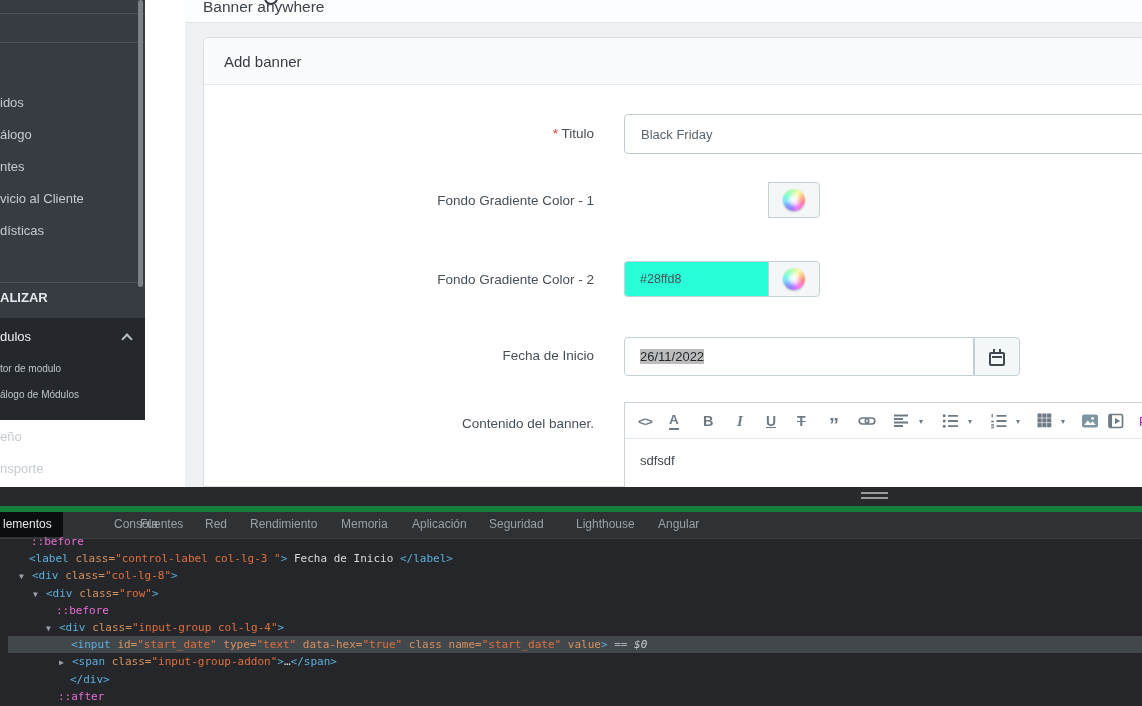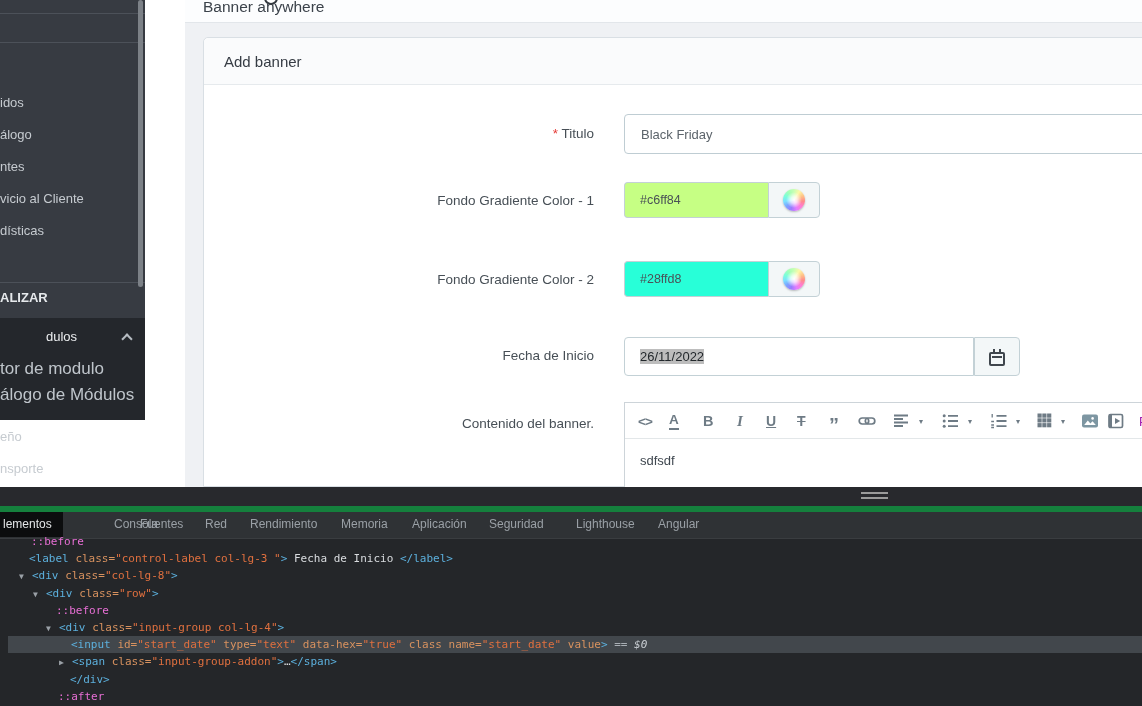--- a/index.html
+++ b/index.html
@@ -7,24 +7,24 @@
     font-family:"Liberation Sans","DejaVu Sans",sans-serif; }
   .stage { position:relative; width:1142px; height:706px; overflow:hidden; }
 
   
   .sidebar { position:absolute; left:0; top:0; width:145px; height:411px; background:#373b42; }
   .sb-line { position:absolute; left:0; width:100%; border-top:1px solid #4c5159; }
   .sb-menu-item { position:absolute; left:0; width:100%; height:32px; line-height:32px;
     color:#c6cbd0; font-size:13px; cursor:pointer; }
   .sb-section { position:absolute; left:0; width:100%; color:#e6e9ec; font-size:13px; font-weight:bold; }
   .sb-block { position:absolute; left:0; width:100%; background:#24272c; }
-  .sb-parent { position:relative; height:38px; line-height:38px; color:#eceef0; font-size:13px; cursor:pointer;padding-left:46px; }
+  .sb-parent { position:relative; height:38px; line-height:38px; color:#eceef0; font-size:13px; cursor:pointer; }
   .chev-up { position:absolute; right:14px; top:17px; width:8px; height:8px;
     border-left:2px solid #b6bcc2; border-top:2px solid #b6bcc2; transform:rotate(45deg); }
-  .sb-sub { height:26px; line-height:26px; color:#bfc5cb; font-size:17px; cursor:pointer; }
+  .sb-sub { height:26px; line-height:26px; color:#bfc5cb; font-size:10px; cursor:pointer; }
   .sb-scrollthumb { position:absolute; left:138px; top:0; width:5px; height:287px;
     background:#7c8187; border-radius:3px; }
 
   
   .main { position:absolute; left:145px; top:0; right:0; height:487px; background:#eff1f4;margin-left:40px; }
   .topbar { position:absolute; left:0; top:0; right:0; height:23px; background:#fcfdfe;
     border-bottom:1px solid #e2e6ea; }
   .page-title { position:absolute; left:18px; top:-2px; font-size:15.5px; color:#3c434b; }
   .cut-circle { position:absolute; left:79px; top:-9px; width:14px; height:14px; border-radius:50%;
     border:2px solid #343a40; background:#fff; }
@@ -149,21 +149,20 @@
           <label class="ctl-label" style="top:11px">
             <span class="req">*</span>
             <span>Titulo</span>
           </label>
           <input class="text-input" type="text" value="Black Friday" style="">
         </div>
 
         <div class="frm-row" style="top:97px">
           <label class="ctl-label" style="top:10px">Fondo Gradiente Color - 1</label>
           <div class="color-group">
-            <input class="color-input" type="text" value="#c6ff84" style="background: rgb(198, 255, 132);">
             <span class="color-addon">
               <span class="wheel"></span>
             </span>
           </div>
         </div>
 
         <div class="frm-row" style="top:176px">
           <label class="ctl-label" style="top:10px">Fondo Gradiente Color - 2</label>
           <div class="color-group">
             <input class="color-input" type="text" value="#28ffd8" style="background: rgb(40, 255, 216);">

